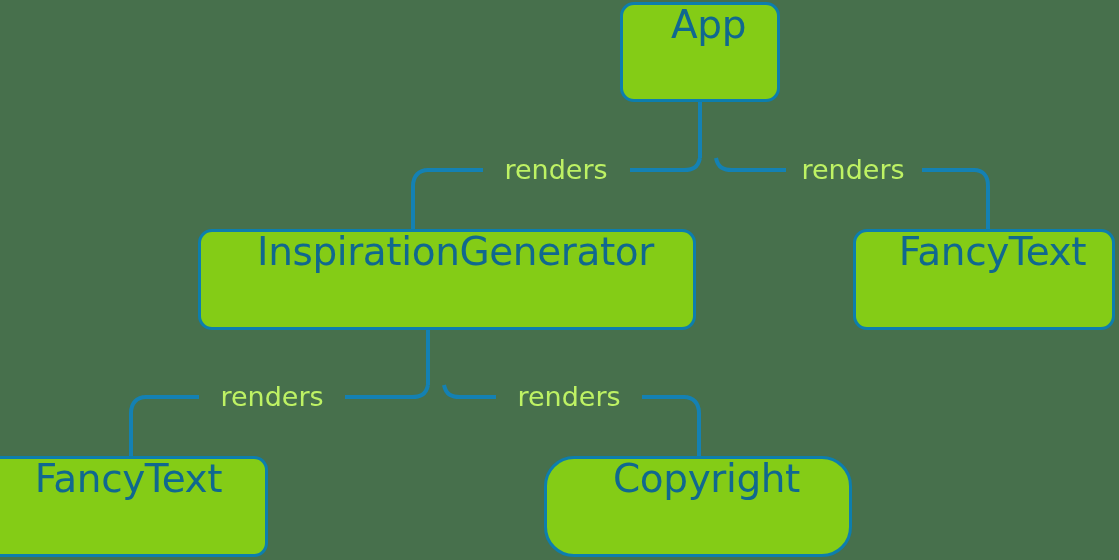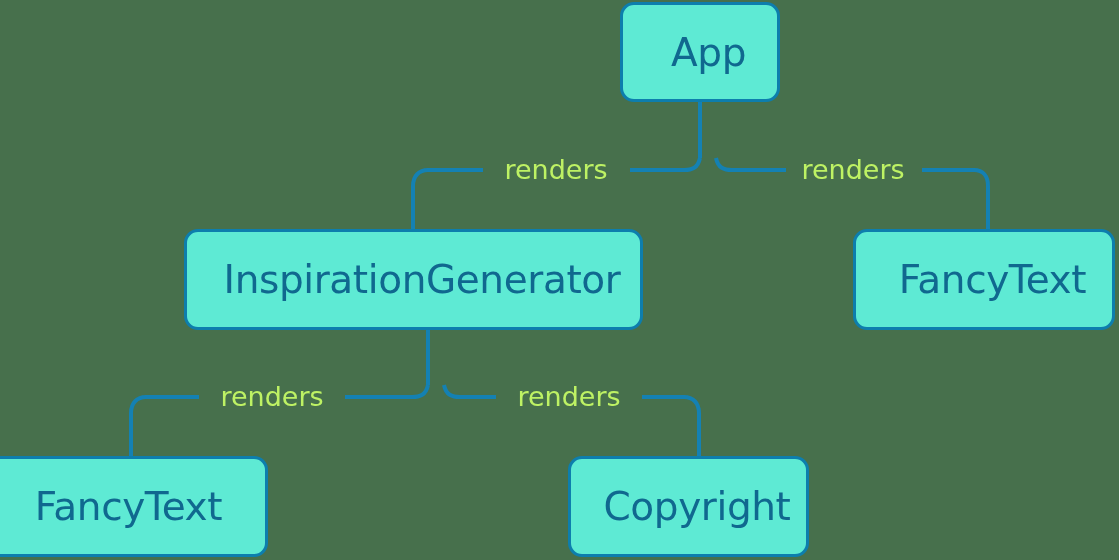--- a/index.html
+++ b/index.html
@@ -22,25 +22,25 @@
   #connector-layer {
     position: absolute;
     left: 0;
     top: 0;
     width: 1119px;
     height: 560px;
   }
   .node {
     position: absolute;
     box-sizing: border-box;
-    background: #5eead4;
+    background: #84cc16;
     border: 3px solid #0d7ead;
     border-radius: 14px;
     display: flex;
-    align-items: center;
+    align-items: flex-start;
     justify-content: center;
     z-index: 3;
     padding-left: 17px;
   }
   .node-label {
     color: #10688f;
     font-family: "DejaVu Sans", sans-serif;
     font-size: 39px;
     font-weight: 400;
     letter-spacing: -0.4px;
@@ -54,24 +54,24 @@
     font-family: "DejaVu Sans", sans-serif;
     font-size: 27px;
     font-weight: 500;
     line-height: 1;
     white-space: nowrap;
     transform: translate(-50%, -50%);
   }
 
   
   #node-app           { left: 620px;  top: 2px;   width: 160px; height: 100px; }
-  #node-inspiration   { left: 184px;  top: 229px; width: 459px; height: 101px; }
+  #node-inspiration   { left: 198px;  top: 229px; width: 498px; height: 101px; }
   #node-fancytext-right { left: 853px; top: 229px; width: 262px; height: 101px; }
   #node-fancytext-bottom { left: -28px; top: 456px; width: 296px; height: 101px; }
-  #node-copyright     { left: 568px;  top: 456px; width: 241px; height: 101px; }
+  #node-copyright     { left: 544px;  top: 456px; width: 308px; height: 101px; border-radius: 30px; }
 
   
   #edge-label-app-inspiration  { left: 556px; top: 169px; }
   #edge-label-app-fancytext    { left: 853px; top: 169px; }
   #edge-label-ig-fancytext     { left: 272px; top: 396px; }
   #edge-label-ig-copyright     { left: 569px; top: 396px; }
 </style>
 </head>
 <body>
 

